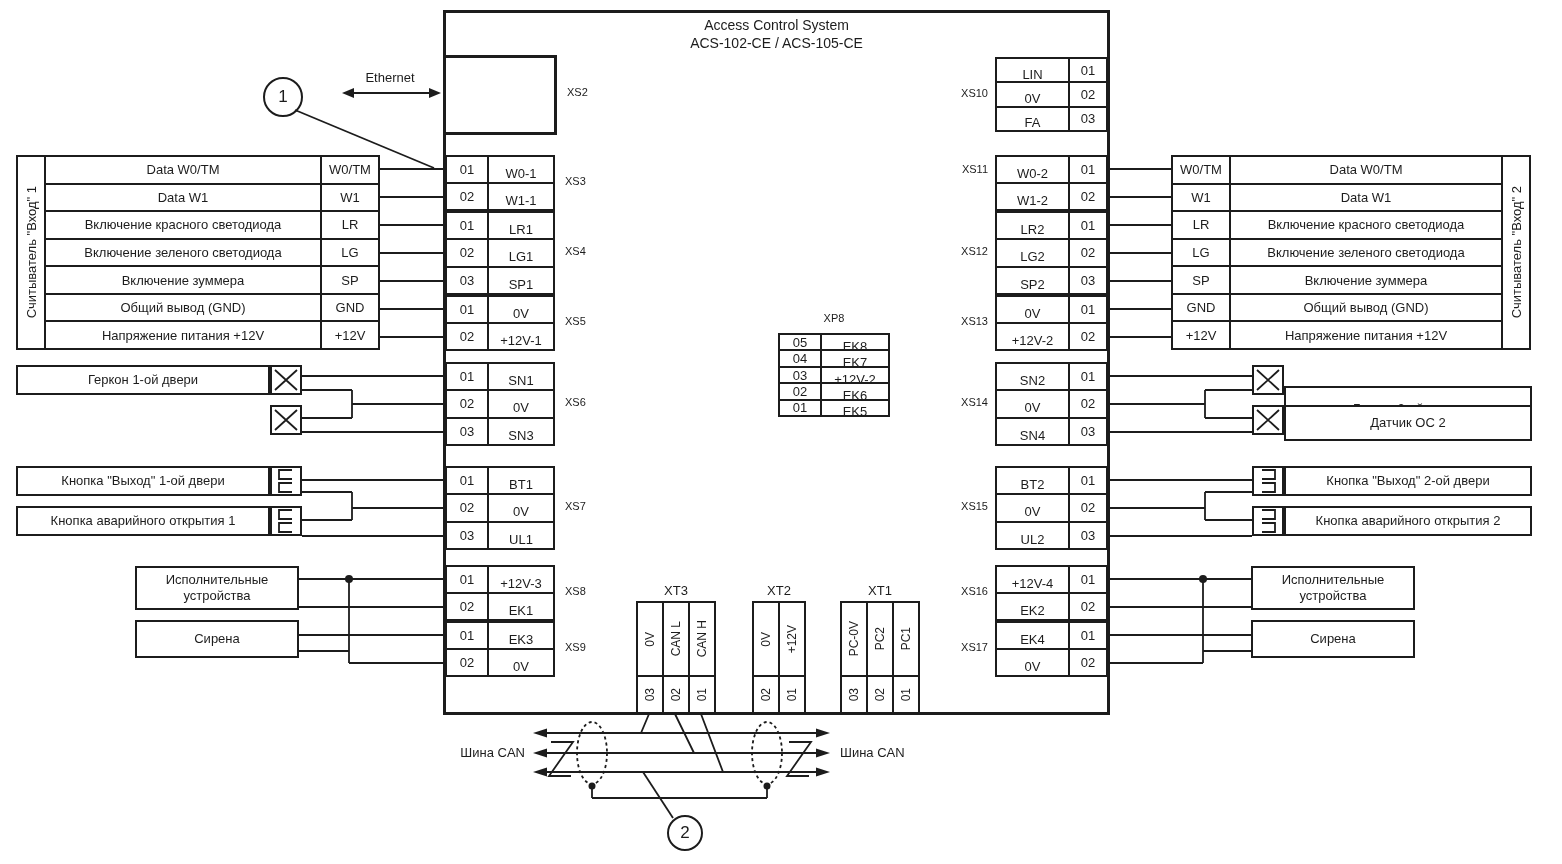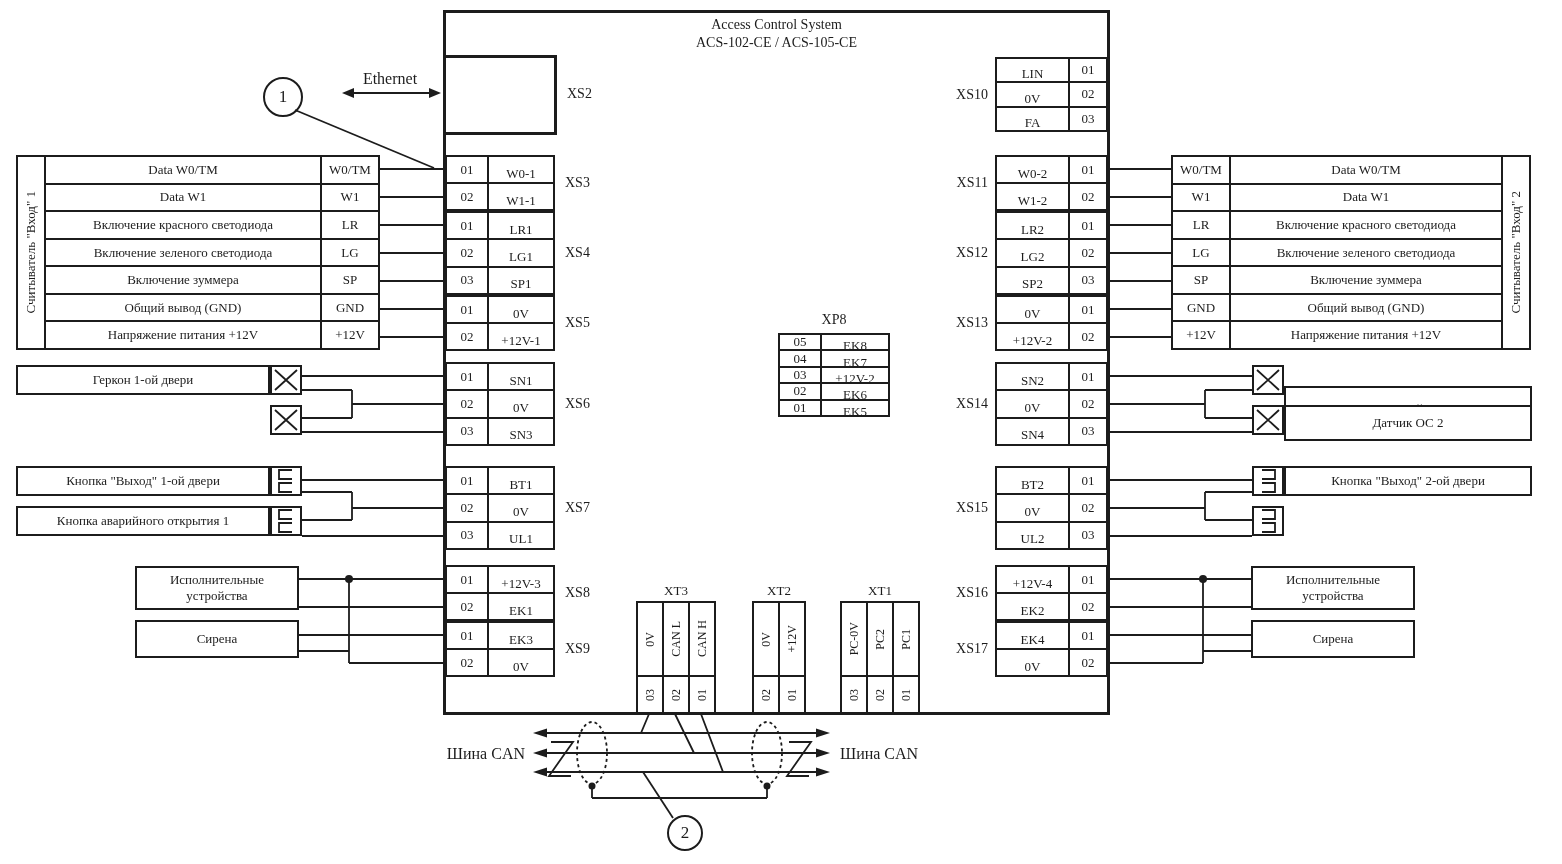--- a/index.html
+++ b/index.html
@@ -1,22 +1,22 @@
 <!DOCTYPE html>
 <html><head>
 <meta charset="utf-8">
 <style>
   :root{ --ln:#1c1c1c; }
   html,body{margin:0;padding:0;background:#fff;}
   .canvas{position:relative;width:1562px;height:864px;background:#fff;overflow:hidden;
-          font-family:Liberation Serif, serif;color:#1c1c1c;}
+          font-family:Liberation Sans, sans-serif;color:#1c1c1c;}
   .abs{position:absolute;box-sizing:border-box;}
   .box{border:3px solid var(--ln);background:#fff;}
   .title{position:absolute;left:443px;top:16px;width:667px;text-align:center;font-size:14px;line-height:18px;}
-  .xs-label{position:absolute;font-size:14px;}
+  .xs-label{position:absolute;font-size:11px;}
   .xs-label.ra{text-align:right;width:60px;}
   .pins{position:absolute;left:445px;width:110px;display:flex;flex-direction:column;
         border:2px solid var(--ln);background:#fff;box-sizing:border-box;}
   .pins.r{left:995px;width:113px;}
   .prow{flex:1;display:flex;align-items:stretch;min-height:0;}
   .prow+.prow{border-top:2px solid var(--ln);}
   .pc{display:flex;align-items:center;justify-content:center;font-size:13px;white-space:nowrap;}
   .pc.num{width:40px;border-right:2px solid var(--ln);}
   .pc.sig{flex:1;margin-top:8px;}
   .pins.r .prow{flex-direction:row-reverse;}
@@ -40,21 +40,21 @@
   .xt{position:absolute;top:601px;height:113px;display:flex;border:2px solid var(--ln);
       background:#fff;box-sizing:border-box;}
   .xtc{width:24px;display:flex;flex-direction:column;}
   .xtc+.xtc{border-left:2px solid var(--ln);}
   .xtv{height:72px;border-bottom:2px solid var(--ln);}
   .xtn{flex:1;}
   .xtv,.xtn{display:flex;align-items:center;justify-content:center;font-size:12px;min-height:0;}
   .xt-label{position:absolute;top:583px;text-align:center;font-size:13px;}
   .callout{position:absolute;border:2px solid var(--ln);border-radius:50%;background:#fff;
            display:flex;align-items:center;justify-content:center;font-size:17px;box-sizing:border-box;}
-  .txt{position:absolute;font-size:16px;}
+  .txt{position:absolute;font-size:13px;}
   svg.wires{position:absolute;left:0;top:0;pointer-events:none;}
 </style>
 </head>
 <body>
 
 <div class="canvas">
 
   <div class="abs box" style="left:443px;top:10px;width:667px;height:705px;"></div>
 
   <div class="title">
@@ -422,21 +422,21 @@
   <div class="xt-label" style="left:840px;width:80px;">XT1</div>
 
   <div class="xs-label" style="left:565px;top:175px;">XS3</div>
   <div class="xs-label" style="left:565px;top:245px;">XS4</div>
   <div class="xs-label" style="left:565px;top:315px;">XS5</div>
   <div class="xs-label" style="left:565px;top:396px;">XS6</div>
   <div class="xs-label" style="left:565px;top:500px;">XS7</div>
   <div class="xs-label" style="left:565px;top:585px;">XS8</div>
   <div class="xs-label" style="left:565px;top:641px;">XS9</div>
   <div class="xs-label ra" style="left:928px;top:87px;">XS10</div>
-  <div class="xs-label ra" style="left:928px;top:175px;">XS11</div>
+  <div class="xs-label ra" style="left:928px;top:163px;">XS11</div>
   <div class="xs-label ra" style="left:928px;top:245px;">XS12</div>
   <div class="xs-label ra" style="left:928px;top:315px;">XS13</div>
   <div class="xs-label ra" style="left:928px;top:396px;">XS14</div>
   <div class="xs-label ra" style="left:928px;top:500px;">XS15</div>
   <div class="xs-label ra" style="left:928px;top:585px;">XS16</div>
   <div class="xs-label ra" style="left:928px;top:641px;">XS17</div>
 
   <div class="dev" style="left:16px;top:365px;width:254px;height:30px;">Геркон 1-ой  двери</div>
   <div class="sym" style="left:270px;top:365px;"></div>
   <div class="sym" style="left:270px;top:405px;"></div>
@@ -447,20 +447,21 @@
   <div class="dev" style="left:135px;top:566px;width:164px;height:44px;">Исполнительные устройства</div>
   <div class="dev" style="left:135px;top:620px;width:164px;height:38px;">Сирена</div>
 
   <div class="sym" style="left:1252px;top:365px;"></div>
   <div class="dev" style="left:1284px;top:386px;width:248px;height:46px;">Геркон 2-ой двери</div>
   <div class="sym" style="left:1252px;top:405px;"></div>
   <div class="dev" style="left:1284px;top:405px;width:248px;height:36px;">Датчик ОС 2</div>
   <div class="sym" style="left:1252px;top:466px;"></div>
   <div class="dev" style="left:1284px;top:466px;width:248px;height:30px;">Кнопка "Выход" 2-ой двери</div>
   <div class="sym" style="left:1252px;top:506px;"></div>
+  <div class="dev" style="left:1284px;top:506px;width:248px;height:30px;">Кнопка аварийного открытия 2</div>
   <div class="dev" style="left:1251px;top:566px;width:164px;height:44px;">Исполнительные устройства</div>
   <div class="dev" style="left:1251px;top:620px;width:164px;height:38px;">Сирена</div>
 
   <div class="txt" style="left:430px;top:745px;width:95px;text-align:right;">Шина CAN</div>
   <div class="txt" style="left:840px;top:745px;width:95px;">Шина CAN</div>
 
   <svg class="wires" width="1562" height="864" viewBox="0 0 1562 864">
     <g stroke="#1c1c1c" stroke-width="1.8" fill="none">
       <path d="M380,169 H443 M380,197 H443 M380,225 H443 M380,253 H443 M380,281 H443 M380,309 H443 M380,337 H443 M1110,169 H1171 M1110,197 H1171 M1110,225 H1171 M1110,253 H1171 M1110,281 H1171 M1110,309 H1171 M1110,337 H1171"></path>
       <path d="M302,376 H443 M302,390 H352 M352,390 V418 M302,418 H352 M352,404 H443 M302,432 H443"></path>

